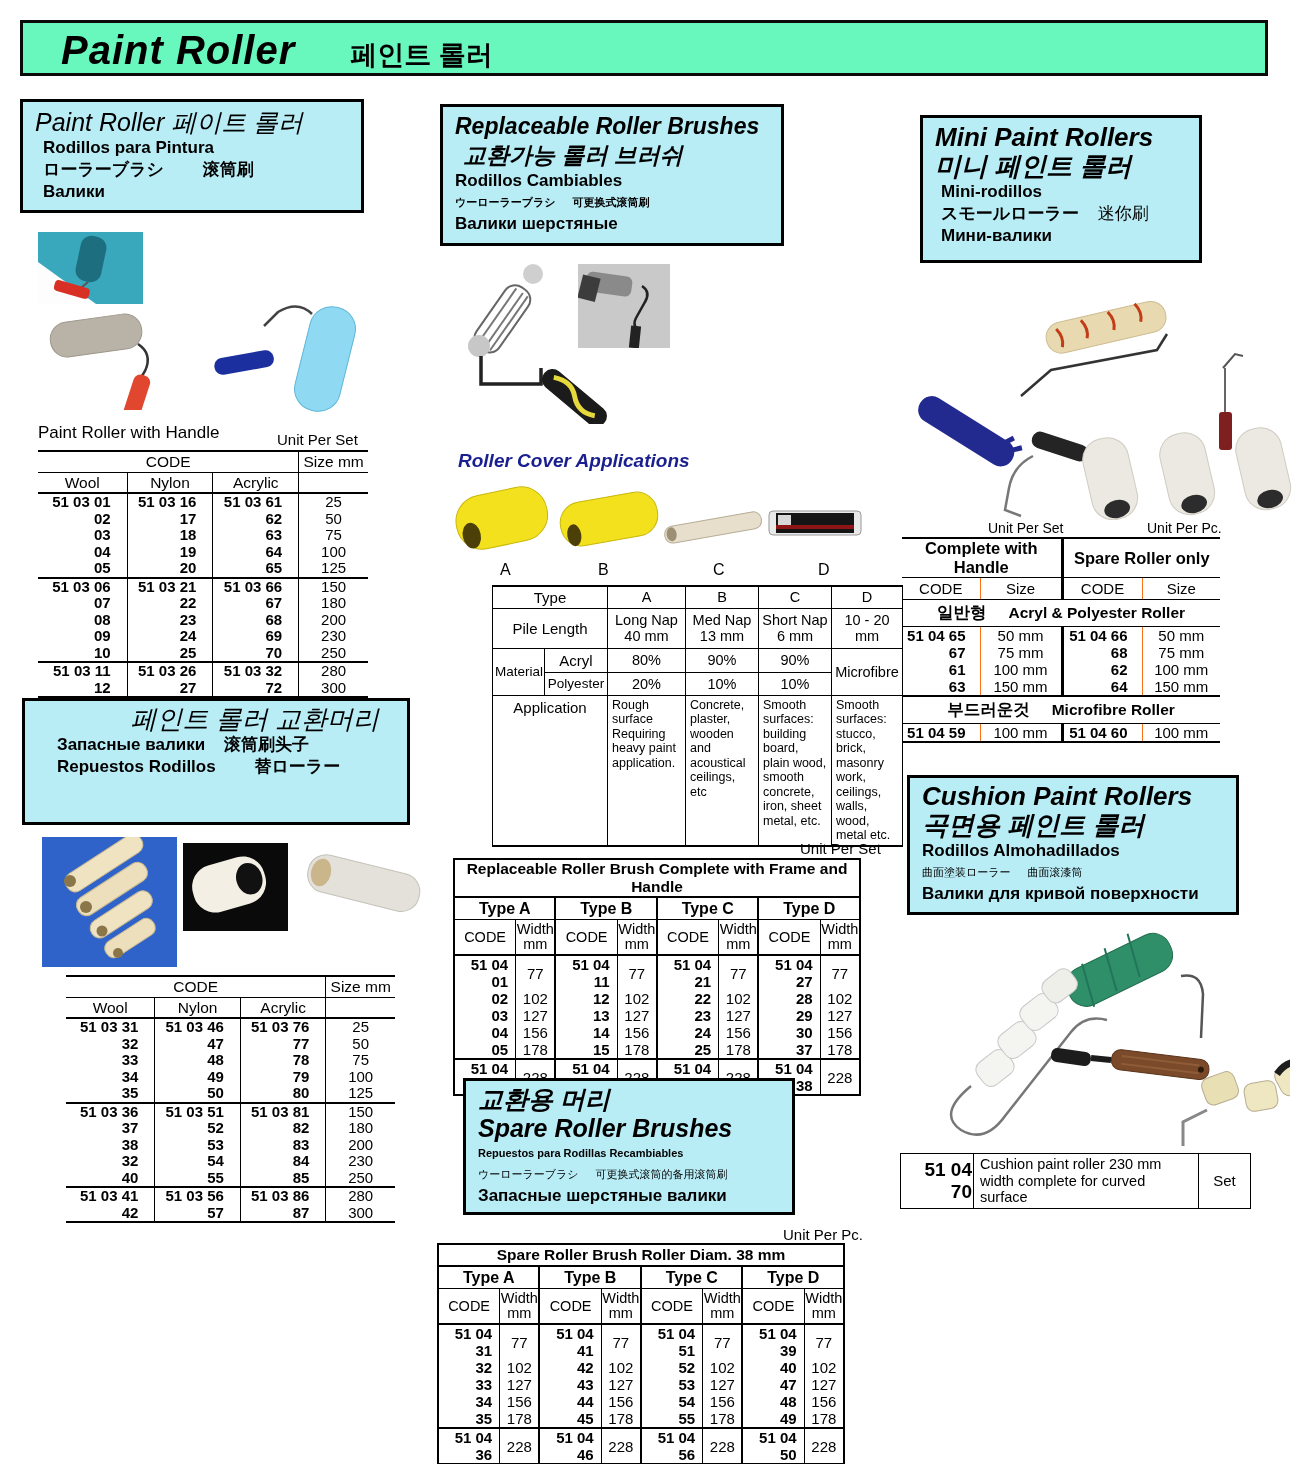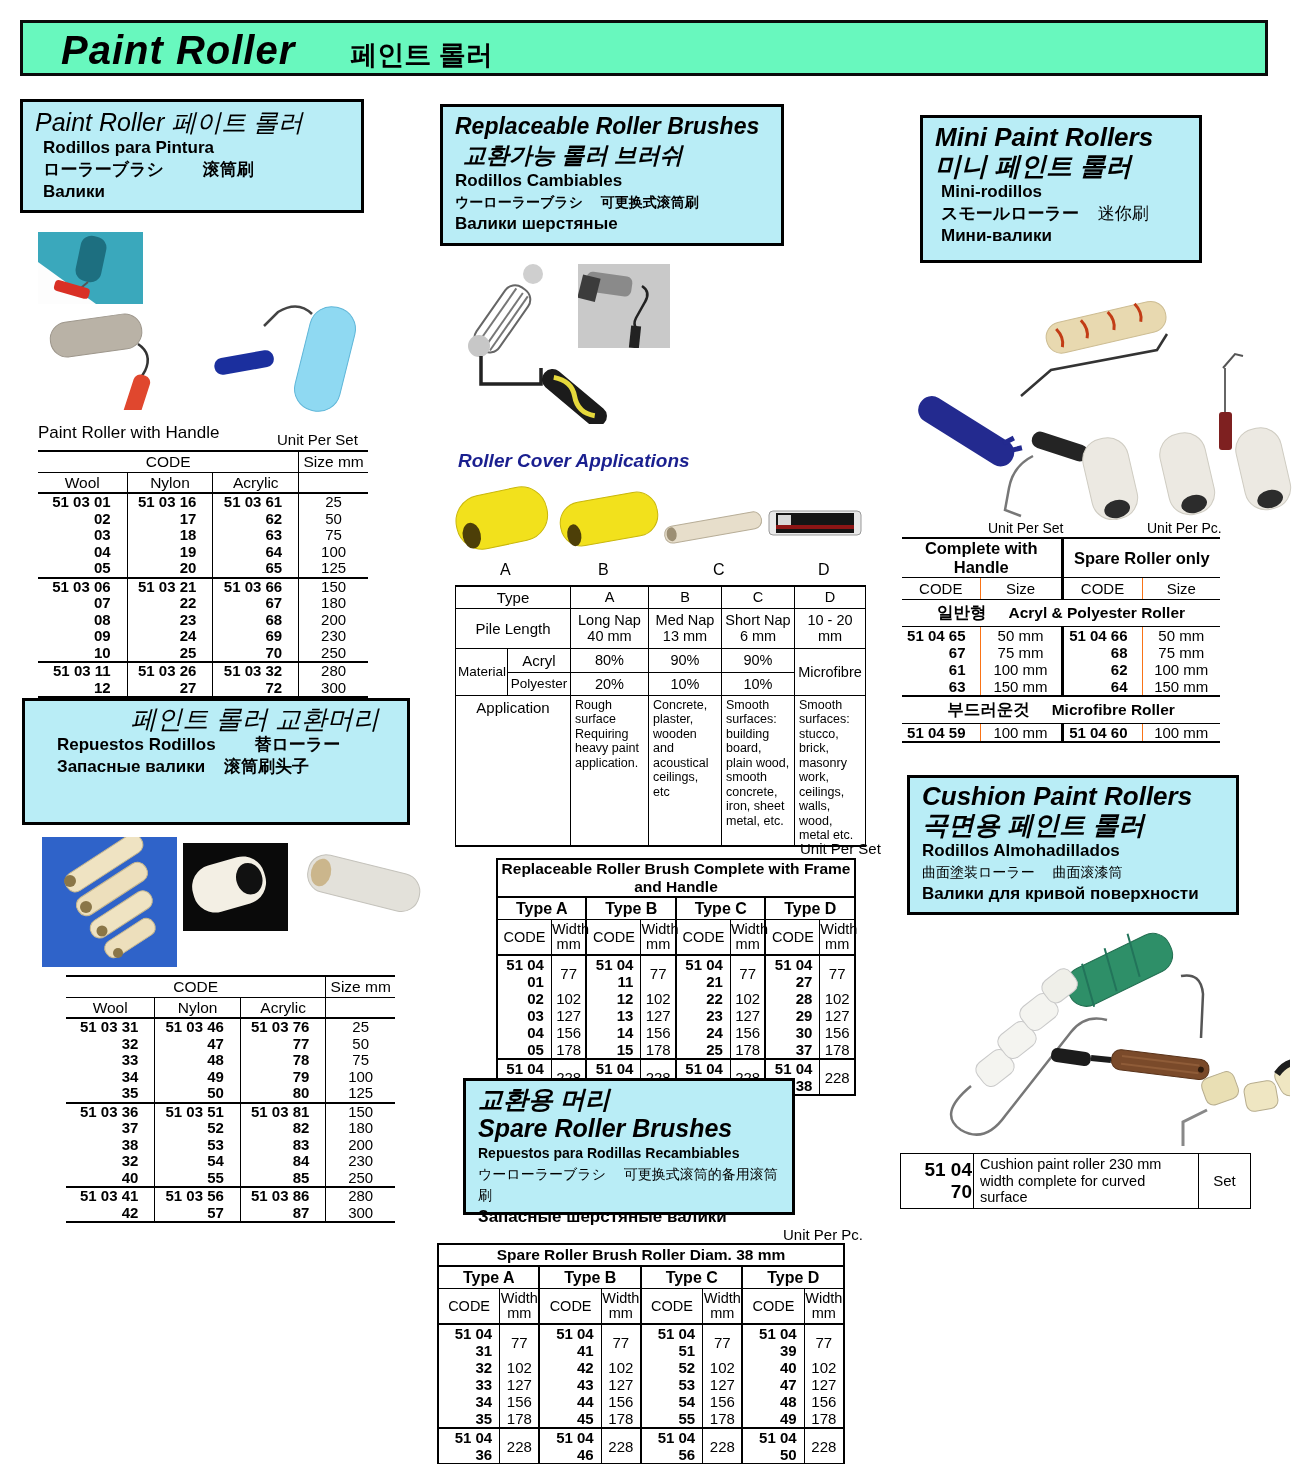--- a/index.html
+++ b/index.html
@@ -11,21 +11,21 @@
   .banner{left:20px;top:20px;width:1242px;height:50px;background:#68f8be;border:3px solid #0b0b0b;
           display:flex;align-items:flex-end;}
   .banner .en{font-size:40px;font-weight:bold;font-style:italic;margin-left:38px;letter-spacing:1px;}
   .banner .ko{font-size:27px;font-weight:bold;margin-left:55px;}
 
   
   .box{background:#b9edf6;border:3px solid #000;box-sizing:border-box;padding:5px 10px 4px 12px;}
   .t-big{font-size:25px;font-weight:normal;font-style:italic;line-height:30px;}
   .t-mid{font-size:23px;font-weight:bold;font-style:italic;line-height:29px;}
   .sub{font-size:17px;font-weight:bold;line-height:22px;}
-  .sub-sm{font-size:14px;font-weight:bold;line-height:21px;}
+  .sub-sm{font-size:11px;font-weight:bold;line-height:21px;}
   .gap{margin-left:34px;}
   .gap-s{margin-left:14px;}
   .right-line{text-align:right;padding-right:18px;}
 
   .caption{font-size:17px;}
   .unit{font-size:15px;}
 
   
   .gtable{border-collapse:collapse;table-layout:fixed;width:100%;}
   .gtable th{font-weight:normal;font-size:15.5px;padding:0;}
@@ -63,21 +63,21 @@
   .mtable .sdiv{border-left:1px solid #f97316;}
   .mtable td.msec{text-align:center;border-bottom:1.5px solid #000;height:26px;}
   .mtable td.msec .ko{font-weight:bold;font-size:16.5px;}
   .mtable td.msec .en{font-weight:bold;font-size:15.5px;margin-left:22px;}
   .mtable td.c{font-weight:bold;font-size:15px;text-align:right;padding-right:14px;height:17px;line-height:17px;}
   .mtable td.s{font-size:15px;text-align:center;height:17px;line-height:17px;}
   .mtable tr.gend td{border-bottom:2px solid #000;}
 
   
   .atable{border-collapse:collapse;table-layout:fixed;width:100%;border:1px solid #000;
-          border-top:2px solid #000;border-bottom:2px solid #000;}
+          border-top:2px solid #000;border-bottom:2px solid #000;margin-left:37px;}
   .atable th,.atable td{border:1px solid #000;padding:1px 2px;}
   .atable th{font-weight:normal;font-size:15px;text-align:center;}
   .atable td{font-size:14.5px;text-align:center;}
   .atable td.app{font-size:12.5px;text-align:left;vertical-align:top;padding:2px 4px;line-height:14.5px;}
   .apps-title{font-size:19px;font-weight:bold;font-style:italic;color:#1a1f8f;}
   .abcd{font-size:16px;}
 
   
   .ctable{border-collapse:collapse;table-layout:fixed;width:100%;}
   .ctable td{border:1.5px solid #000;}
@@ -218,26 +218,26 @@
             <td class="code vl">72</td>
             <td class="size vl">300</td>
           </tr>
         </tbody>
       </table>
   </div>
 
   <div class="abs box" style="left:22px;top:698px;width:388px;height:127px;padding-top:3px;">
     <div class="t-big right-line" style="font-size:26px;">페인트 롤러 교환머리</div>
     <div class="sub" style="padding-left:20px;">
+      <span>Запасные валики</span>
+      <span class="gap-s">滚筒刷头子</span>
+    </div>
+    <div class="sub" style="padding-left:20px;">
       <span>Repuestos Rodillos</span>
       <span class="gap">替ローラー</span>
-    </div>
-    <div class="sub" style="padding-left:20px;">
-      <span>Запасные валики</span>
-      <span class="gap-s">滚筒刷头子</span>
     </div>
   </div>
 
   <svg class="abs" style="left:42px;top:837px;" width="135" height="130">
     <rect width="135" height="130" fill="#2f63c9"></rect>
     <g stroke="#c9b98f">
       <rect x="18" y="16" width="88" height="20" rx="9" fill="#efe3c2" transform="rotate(-33 62 26)"></rect>
       <rect x="30" y="42" width="80" height="20" rx="9" fill="#eddfbc" transform="rotate(-33 70 52)"></rect>
       <rect x="44" y="68" width="70" height="19" rx="9" fill="#efe3c2" transform="rotate(-33 79 77)"></rect>
       <rect x="60" y="92" width="56" height="18" rx="8" fill="#eddfbc" transform="rotate(-33 88 101)"></rect>
@@ -469,21 +469,21 @@
         <td class="app">Rough surface Requiring heavy paint application.</td>
         <td class="app">Concrete, plaster, wooden and acoustical ceilings, etc</td>
         <td class="app">Smooth surfaces: building board, plain wood, smooth concrete, iron, sheet metal, etc.</td>
         <td class="app">Smooth surfaces: stucco, brick, masonry work, ceilings, walls, wood, metal etc.</td>
       </tr>
     </tbody>
       </table>
   </div>
 
   <div class="abs unit" style="left:800px;top:840px;">Unit Per Set</div>
-  <div class="abs" style="left:453px;top:858px;width:360px;margin-left:43px;">
+  <div class="abs" style="left:453px;top:858px;width:408px;">
     <table class="ttable" id="complete-table">
       <colgroup>
         <col style="width:15.2%">
           <col style="width:9.8%">
           <col style="width:15.2%">
           <col style="width:9.8%">
         <col style="width:15.2%">
           <col style="width:9.8%">
           <col style="width:15.2%">
           <col style="width:9.8%">

